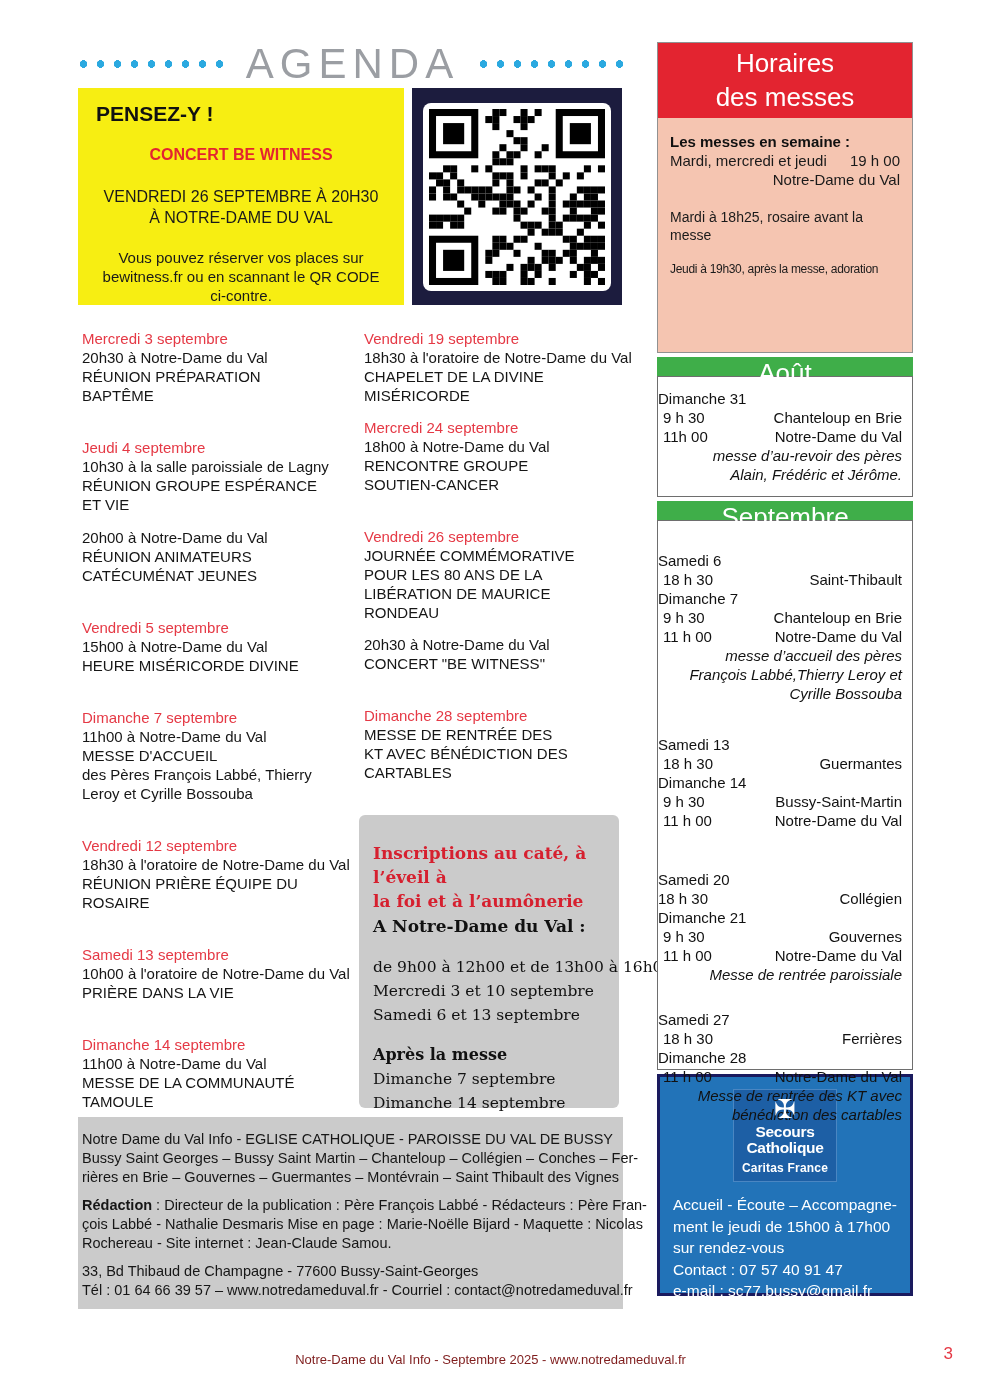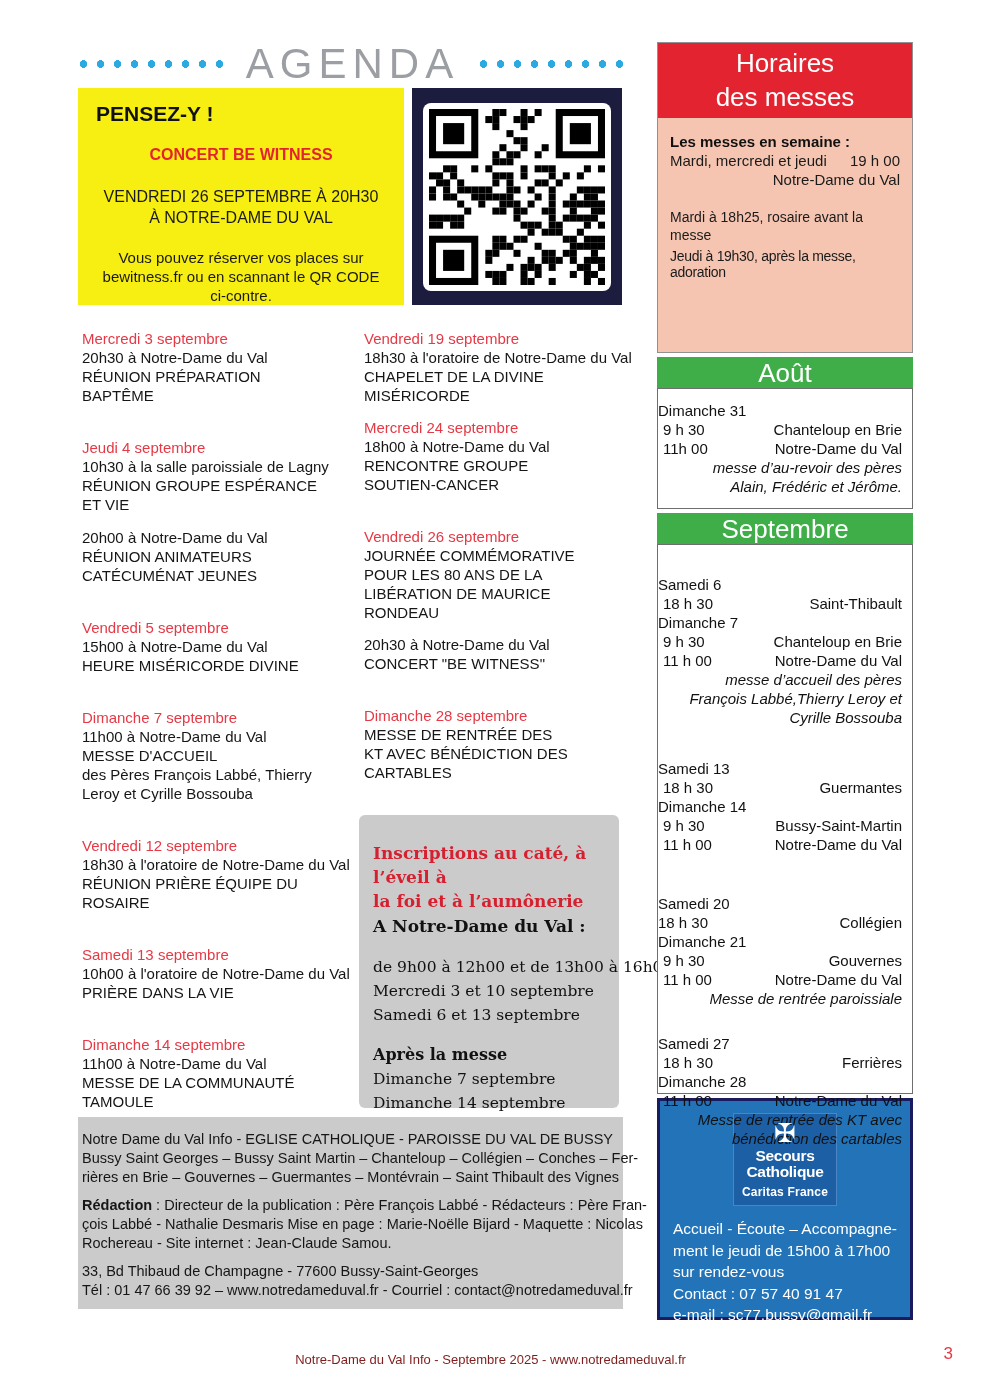--- a/index.html
+++ b/index.html
@@ -56,24 +56,24 @@
   
   .sidebar { position:absolute; left:657px; top:42px; width:256px; }
   .horaires { border:1px solid #919191; }
   .horaires-header { background:#e32430; color:#fff; text-align:center;
     font-size:26px; line-height:34px; padding:3px 0 4px 0; }
   .horaires-body { background:#f5c5b1; height:234px; padding:14px 12px; }
   .hb-bold { font-weight:bold; font-size:15px; line-height:19px; color:#111; }
   .hb-row { display:flex; justify-content:space-between; font-size:15px; line-height:19px; }
   .hb-right { text-align:right; font-size:15px; line-height:19px; }
   .hb-note1 { margin-top:19px; font-size:14px; line-height:18px; }
-  .hb-note2 { margin-top:4px; font-size:14px; letter-spacing:-0.3px; line-height:16px; }
+  .hb-note2 { margin-top:13px; font-size:12px; letter-spacing:-0.3px; line-height:24px; }
 
   .month-header { background:#3fae49; color:#fff; text-align:center;
-    font-size:26px; height:31px; line-height:32px; margin-top:4px; }
+    font-size:26px; height:19px; line-height:32px; margin-top:4px; }
   .month-box { border:1px solid #6e6e6e; background:#fff; padding:12px 10px 0 0; }
   .aout-box { height:121px; }
   .sept-box { height:550px; padding-top:30px; }
   .day  { font-size:15px; line-height:19px; color:#111; }
   .trow { display:flex; justify-content:space-between; font-size:15px; line-height:19px; padding-left:5px; color:#111; }
   .note { font-style:italic; text-align:right; font-size:15px; line-height:19px; color:#111; white-space:nowrap; }
   .group { margin-bottom:16px; }
 
   .secours { margin-top:4px; background:#2273b8; border:3px solid #1a1a5e;
     height:222px; padding:10px 13px; color:#fff; }
@@ -422,21 +422,21 @@
   <div class="footer-box">
     <div class="fline">Notre Dame du Val Info - EGLISE CATHOLIQUE - PAROISSE DU VAL DE BUSSY</div>
     <div class="fline">Bussy Saint Georges – Bussy Saint Martin – Chanteloup – Collégien – Conches – Fer-</div>
     <div class="fline">rières en Brie – Gouvernes – Guermantes – Montévrain – Saint Thibault des Vignes</div>
     <div class="fgap"></div>
     <div class="fline"><b>Rédaction</b><span> : Directeur de la publication : Père François Labbé - Rédacteurs : Père Fran-</span></div>
     <div class="fline">çois Labbé - Nathalie Desmaris Mise en page : Marie-Noëlle Bijard - Maquette : Nicolas</div>
     <div class="fline">Rochereau - Site internet :  Jean-Claude Samou.</div>
     <div class="fgap"></div>
     <div class="fline">33, Bd Thibaud de Champagne - 77600 Bussy-Saint-Georges</div>
-    <div class="fline">Tél : 01 47 66 39 92 – www.notredameduval.fr - Courriel : contact@notredameduval.fr</div>
+    <div class="fline">Tél : 01 64 66 39 57 – www.notredameduval.fr - Courriel : contact@notredameduval.fr</div>
   </div>
 
   <div class="sidebar">
     <div class="horaires">
       <div class="horaires-header">
         <div>Horaires</div>
         <div>des messes</div>
       </div>
       <div class="horaires-body">
         <div class="hb-bold">Les messes en semaine :</div>

